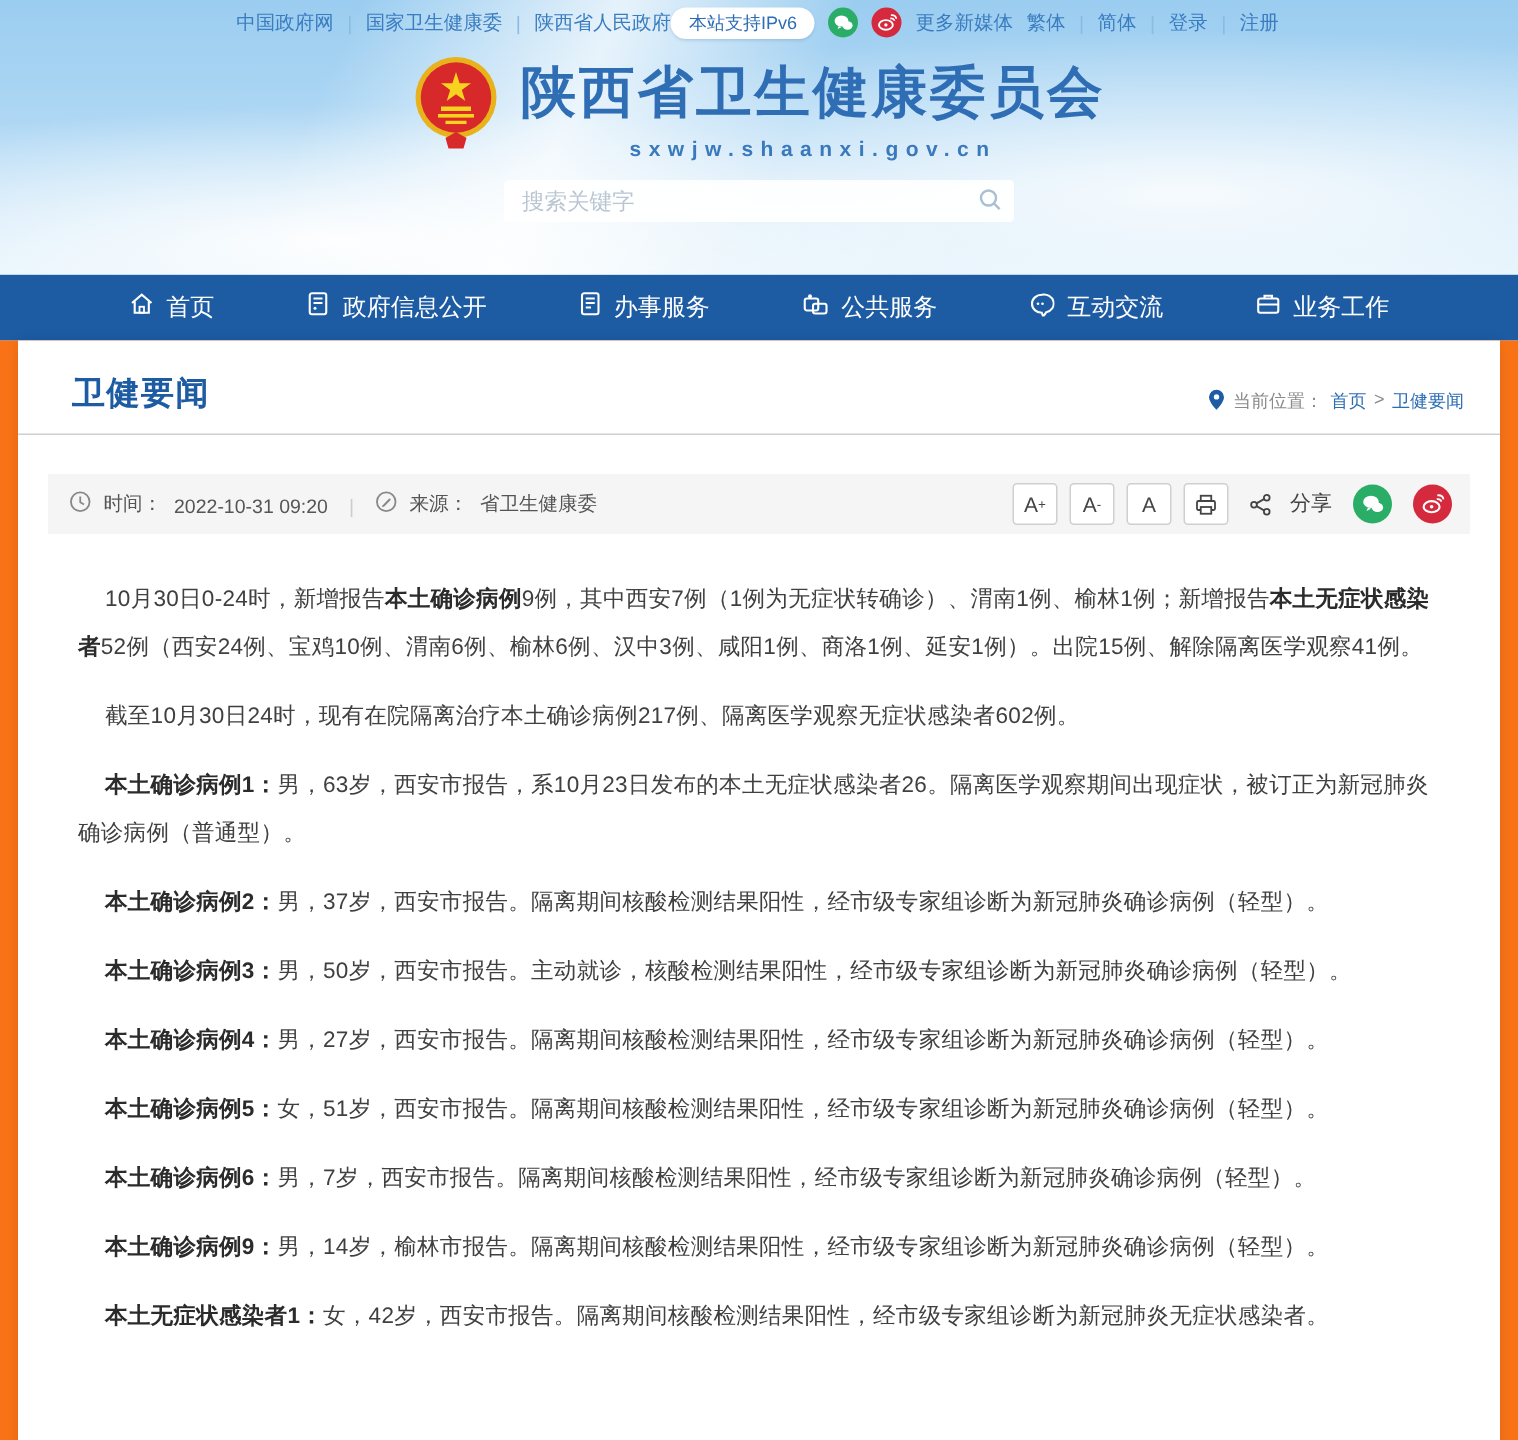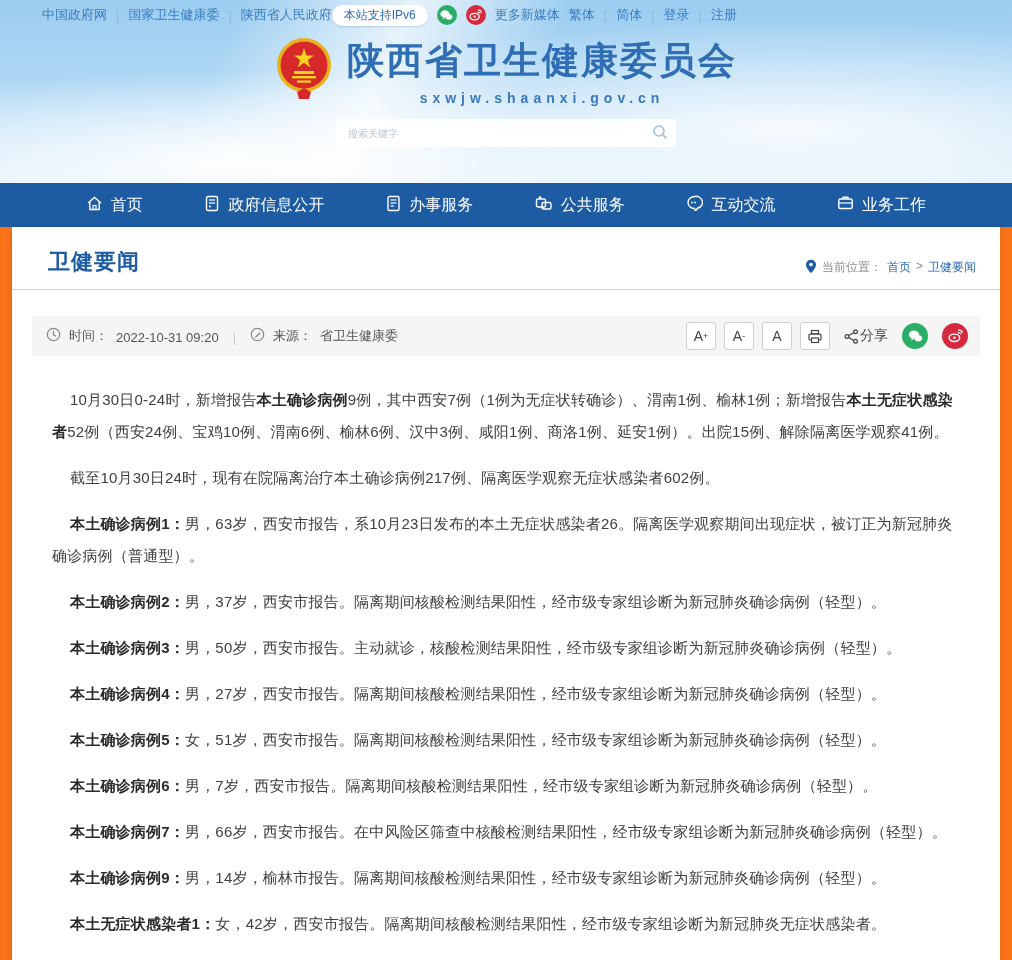--- a/index.html
+++ b/index.html
@@ -5,38 +5,38 @@
   * { margin:0; padding:0; box-sizing:border-box; }
   html,body { width:1012px; height:960px; overflow:hidden; background:#f2f2f2;
     font-family:"Liberation Sans","DejaVu Sans",sans-serif; }
   .top-region { position:relative; width:100%; height:183px;
     background:
       linear-gradient(115deg, rgba(255,255,255,0) 22%, rgba(255,255,255,.75) 38%, rgba(255,255,255,0) 52%),
       radial-gradient(ellipse 620px 130px at 22% 88%, rgba(255,255,255,.95), rgba(255,255,255,0) 70%),
       radial-gradient(ellipse 760px 150px at 78% 70%, rgba(255,255,255,.85), rgba(255,255,255,0) 72%),
       linear-gradient(180deg,#9bcdf0 0%,#aed7f4 45%,#dff0fb 100%);
   }
-  .top-bar { display:flex; justify-content:flex-start; align-items:center;
+  .top-bar { display:flex; justify-content:center; align-items:center;
     height:30px; padding:0 44px 0 42px; font-size:13px; color:#3a7cc0; }
   .tb-left, .tb-right { display:flex; align-items:center; gap:9px; }
   .tb-link { cursor:pointer; color:#3a7cc0; white-space:nowrap; }
   .tb-sep { color:#8db9e2; }
   .ipv6-pill { background:#ffffff; border-radius:12px; padding:2px 12px; font-size:12px;
     color:#2d6db5; box-shadow:0 1px 2px rgba(70,120,170,.25); cursor:pointer; }
   .round-ico { width:20px; height:20px; border-radius:50%; display:inline-flex;
     align-items:center; justify-content:center; cursor:pointer; }
   .header-mid { display:flex; justify-content:center; align-items:center; gap:14px; margin-top:6px; }
   .site-text { text-align:center; }
   .site-name { font-size:37px; font-weight:bold; color:#2f6eb4; letter-spacing:2px;
     font-family:"Liberation Serif","DejaVu Serif",serif; }
   .site-url { margin-top:4px; font-size:14px; font-weight:bold; color:#3a79bb; letter-spacing:5px; }
   .search-row { display:flex; justify-content:center; margin-top:13px; }
   .search-box { position:relative; width:340px; }
   .search-box input { width:100%; height:28px; border:none; border-radius:3px;
-    background:rgba(255,255,255,.92); padding:0 32px 0 12px; font-size:10px; color:#0369a1; outline:none; }
+    background:rgba(255,255,255,.92); padding:0 32px 0 12px; font-size:15px; color:#0369a1; outline:none; }
   .search-box input::placeholder { color:#b9c6d2; }
   .search-ico { position:absolute; right:8px; top:5px; cursor:pointer; }
   .nav { display:flex; align-items:center; justify-content:space-around;
     height:44px; background:#1d5ba3; padding:0 55px; }
   .nav-item { display:flex; align-items:center; gap:8px; color:#ffffff; font-size:16px; cursor:pointer; }
   .page-body { position:relative; width:100%; height:949px; background:#f97316; }
   .content-card { position:relative; margin:0 12px; height:100%; background:#ffffff;
     box-shadow:0 0 8px rgba(0,0,0,.10); overflow:hidden; }
   .crumb-row { display:flex; justify-content:space-between; align-items:flex-end;
     padding:20px 24px 12px 36px; border-bottom:1px solid #cfcfcf; }
@@ -47,21 +47,21 @@
   .article-title { margin:40px 40px 0; text-align:center; font-size:26px; font-weight:bold;
     color:#2b2b2b; letter-spacing:1px; }
   .meta-bar { display:flex; justify-content:space-between; align-items:center;
     margin:26px 20px 0; height:40px; background:#f5f5f5; padding:0 12px 0 14px; }
   .meta-left { display:flex; align-items:flex-end; gap:8px; font-size:13px; color:#555; }
   .meta-sep { color:#ccc; margin:0 6px; }
   .meta-right { display:flex; align-items:center; gap:8px; }
   .font-btn { width:30px; height:28px; background:#fff; border:1px solid #cfcfcf; border-radius:3px;
     font-size:14px; color:#444; display:flex; align-items:center; justify-content:center; cursor:pointer; }
   .font-btn sup { font-size:9px; }
-  .share-wrap { display:flex; align-items:center; gap:1px; margin-left:6px; font-size:14px; color:#444;text-align:center; }
+  .share-wrap { display:flex; align-items:center; gap:12px; margin-left:6px; font-size:14px; color:#444;text-align:center; }
   .circle-btn { width:26px; height:26px; border-radius:50%; display:inline-flex;
     align-items:center; justify-content:center; cursor:pointer; margin-left:6px; }
   .wechat-bg { background:#2aae67; } .weibo-bg { background:#d5293d; }
   .article-body { padding:28px 40px 0; }
   .article-body p { font-size:15px; color:#404040; line-height:32px; margin-bottom:14px;
     text-indent:1.2em; letter-spacing:.2px; }
   .seg-bold { font-weight:bold; color:#2b2b2b; }
 </style>
 </head>
 <body>
@@ -272,19 +272,18 @@
 
     <div class="article-body">
         <p><span>10月30日0-24时，新增报告</span><span class="seg-bold">本土确诊病例</span><span>9例，其中西安7例（1例为无症状转确诊）、渭南1例、榆林1例；新增报告</span><span class="seg-bold">本土无症状感染者</span><span>52例（西安24例、宝鸡10例、渭南6例、榆林6例、汉中3例、咸阳1例、商洛1例、延安1例）。出院15例、解除隔离医学观察41例。</span></p>
         <p><span>截至10月30日24时，现有在院隔离治疗本土确诊病例217例、隔离医学观察无症状感染者602例。</span></p>
         <p><span class="seg-bold">本土确诊病例1：</span><span>男，63岁，西安市报告，系10月23日发布的本土无症状感染者26。隔离医学观察期间出现症状，被订正为新冠肺炎确诊病例（普通型）。</span></p>
         <p><span class="seg-bold">本土确诊病例2：</span><span>男，37岁，西安市报告。隔离期间核酸检测结果阳性，经市级专家组诊断为新冠肺炎确诊病例（轻型）。</span></p>
         <p><span class="seg-bold">本土确诊病例3：</span><span>男，50岁，西安市报告。主动就诊，核酸检测结果阳性，经市级专家组诊断为新冠肺炎确诊病例（轻型）。</span></p>
         <p><span class="seg-bold">本土确诊病例4：</span><span>男，27岁，西安市报告。隔离期间核酸检测结果阳性，经市级专家组诊断为新冠肺炎确诊病例（轻型）。</span></p>
         <p><span class="seg-bold">本土确诊病例5：</span><span>女，51岁，西安市报告。隔离期间核酸检测结果阳性，经市级专家组诊断为新冠肺炎确诊病例（轻型）。</span></p>
         <p><span class="seg-bold">本土确诊病例6：</span><span>男，7岁，西安市报告。隔离期间核酸检测结果阳性，经市级专家组诊断为新冠肺炎确诊病例（轻型）。</span></p>
-        <p><span class="seg-bold">本土确诊病例7：</span><span>男，66岁，西安市报告。在中风险区筛查中核酸检测结果阳性，经市级专家组诊断为新冠肺炎确诊病例（轻型）。</span></p>
         <p><span class="seg-bold">本土确诊病例9：</span><span>男，14岁，榆林市报告。隔离期间核酸检测结果阳性，经市级专家组诊断为新冠肺炎确诊病例（轻型）。</span></p>
         <p><span class="seg-bold">本土无症状感染者1：</span><span>女，42岁，西安市报告。隔离期间核酸检测结果阳性，经市级专家组诊断为新冠肺炎无症状感染者。</span></p>
       </div>
   </div>
 
 </div>
 
 </body></html>

